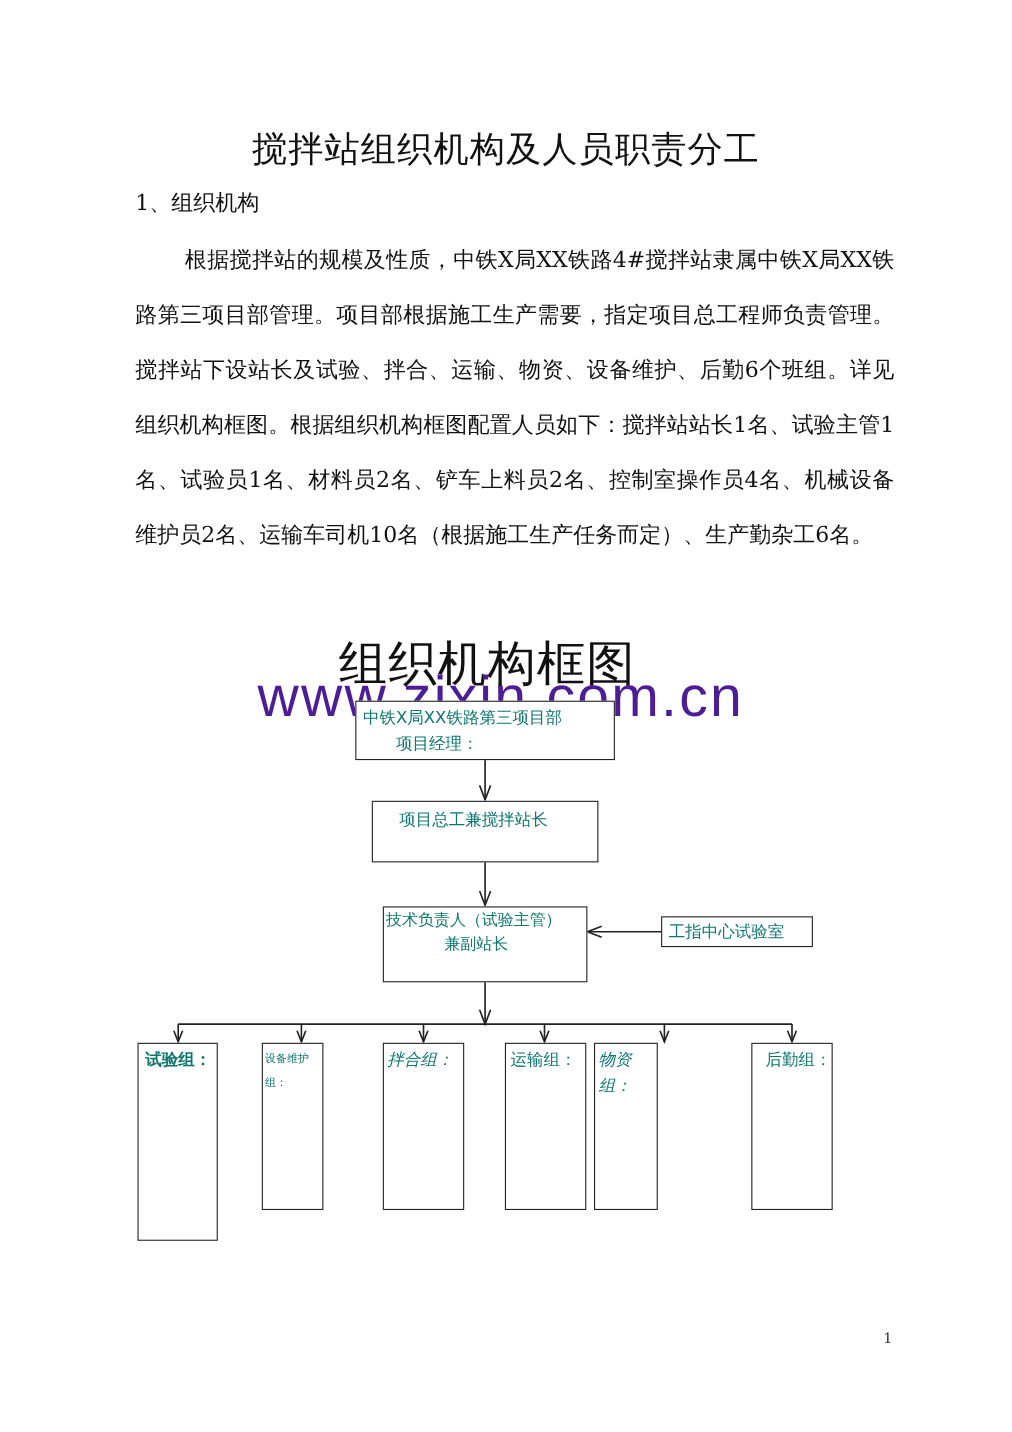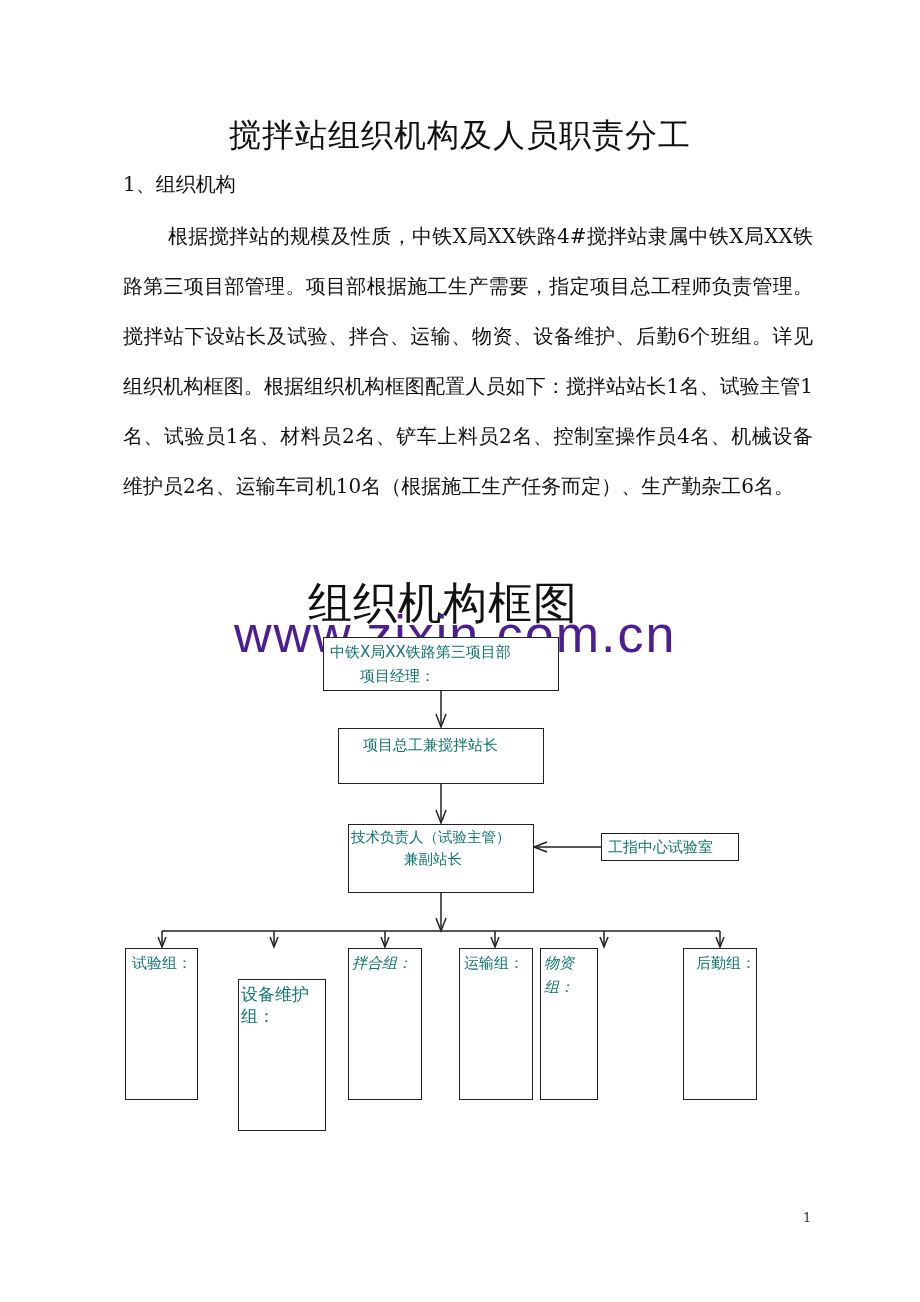--- a/index.html
+++ b/index.html
@@ -77,24 +77,24 @@
 
   <div class="box" style="left:348px; top:824px; width:186px; height:69px; padding:1px 0 0 2px; line-height:22px; font-size:14.5px;font-family:Liberation Serif, serif;">
     <span class="l1">技术负责人（试验主管）</span>
     <span class="l1" style="padding-left:53px;">兼副站长</span>
   </div>
 
   <div class="box" style="left:601px; top:833px; width:138px; height:28px; padding:2px 0 0 6px; line-height:22px;">
     <span class="l1">工指中心试验室</span>
   </div>
 
-  <div class="box" style="left:125px; top:948px; width:73px; height:152px; padding:2px 0 0 6px; line-height:24px;">
+  <div class="box" style="left:125px; top:948px; width:73px; height:180px; padding:2px 0 0 6px; line-height:24px;font-weight:bold;">
     <span>试验组：</span>
   </div>
-  <div class="box" style="left:238px; top:948px; width:88px; height:152px; padding:3px 0 0 2px; line-height:22px; font-size:17px;margin-top:31px;">
+  <div class="box" style="left:238px; top:948px; width:56px; height:152px; padding:3px 0 0 2px; line-height:22px; font-size:10px;">
     <span>设备维护组：</span>
   </div>
   <div class="box" style="left:348px; top:948px; width:74px; height:152px; padding:2px 0 0 3px; line-height:24px;font-style:italic;">
     <span>拌合组：</span>
   </div>
   <div class="box" style="left:459px; top:948px; width:74px; height:152px; padding:2px 0 0 4px; line-height:24px;">
     <span>运输组：</span>
   </div>
   <div class="box" style="left:540px; top:948px; width:58px; height:152px; padding:2px 0 0 3px; line-height:24px;font-style:italic;">
     <span>物资组：</span>

